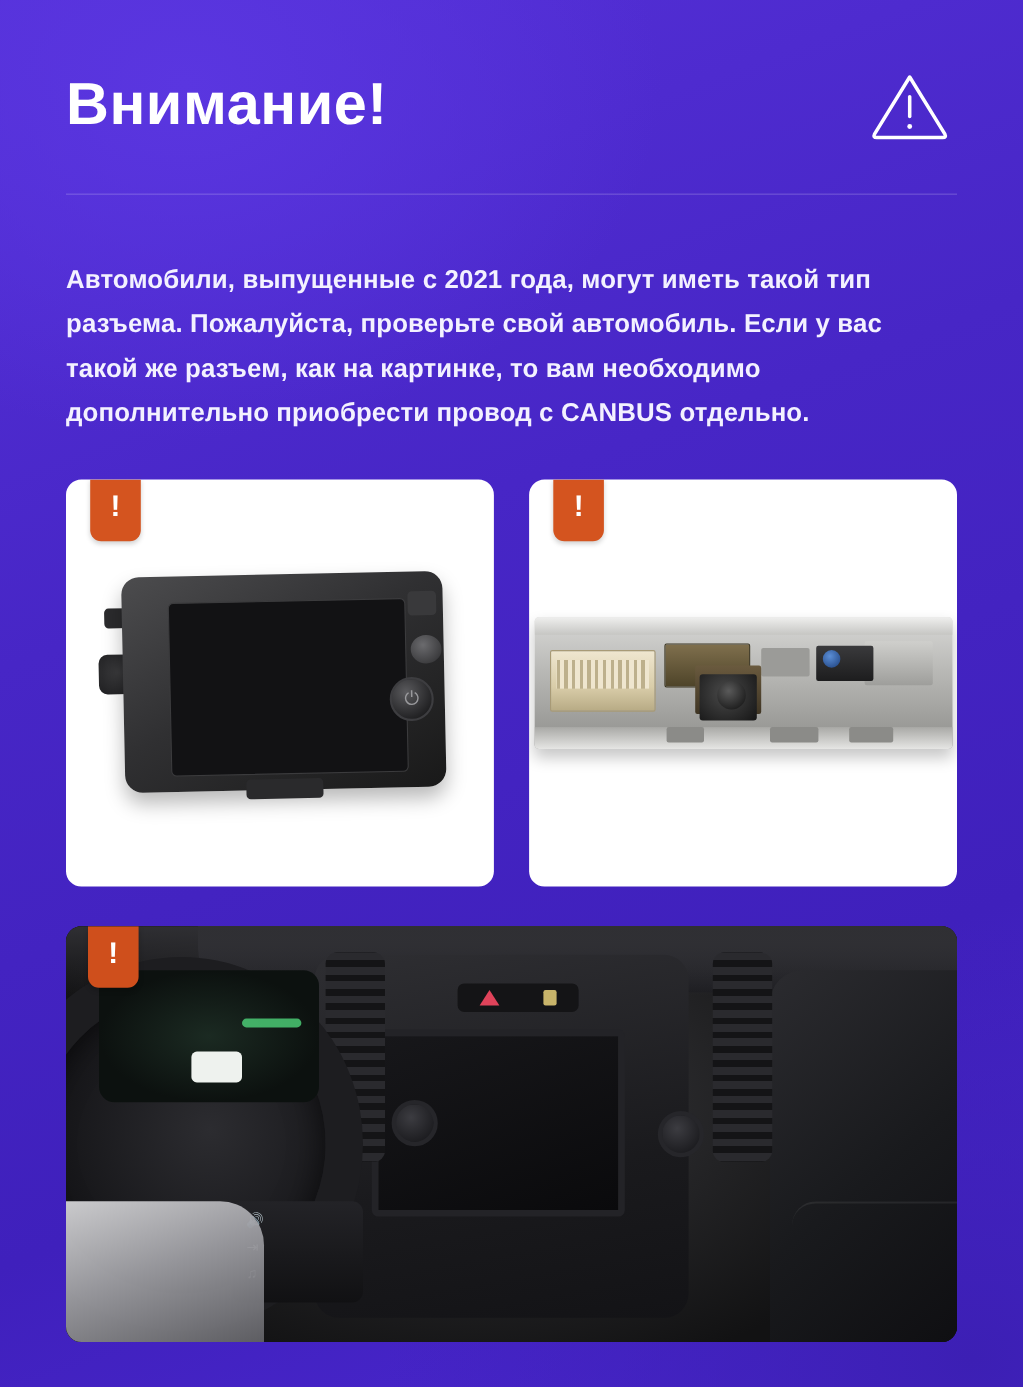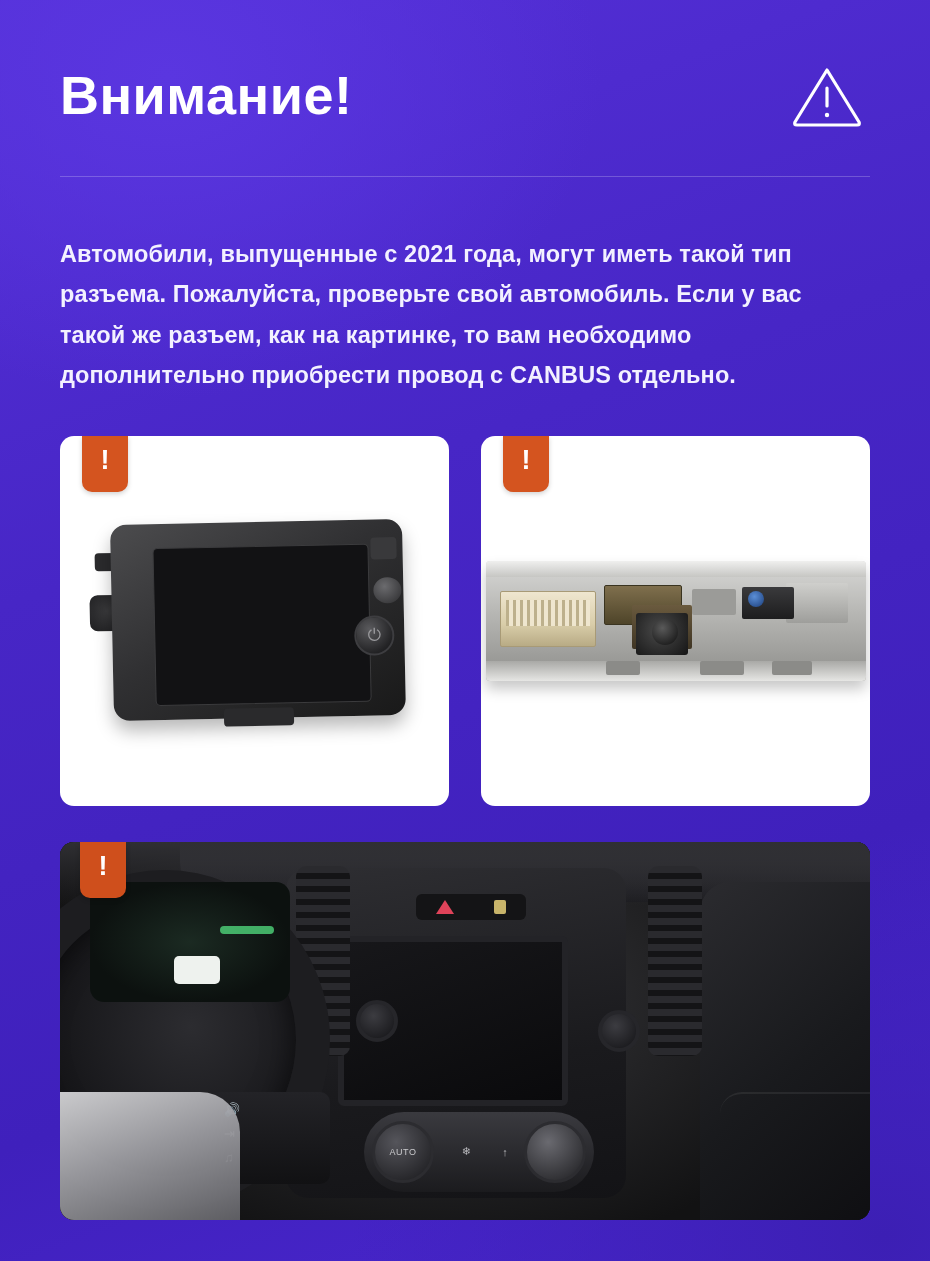--- a/index.html
+++ b/index.html
@@ -423,31 +423,20 @@
           <div class="lock-ico"></div>
         </div>
         <div class="screen"></div>
       </div>
 
       <div class="vent left"></div>
       <div class="vent right"></div>
       <div class="round-vent rv1"></div>
       <div class="round-vent rv2"></div>
 
-      <div class="climate">
-        <div class="climate-knob k1">
-          <span>AUTO</span>
-        </div>
-        <div class="climate-btns">
-          <span>❄</span>
-          <span>↑</span>
-          <span>↻</span>
-        </div>
-        <div class="climate-knob k2"></div>
-      </div>
 
       <div class="steering"></div>
       <div class="cluster">
         <div class="cluster-green"></div>
         <div class="cluster-dot"></div>
       </div>
       <div class="stalk">
         <span class="stalk-ico s1">🔊</span>
         <span class="stalk-ico s2">⇥</span>
         <span class="stalk-ico s3">♫</span>

